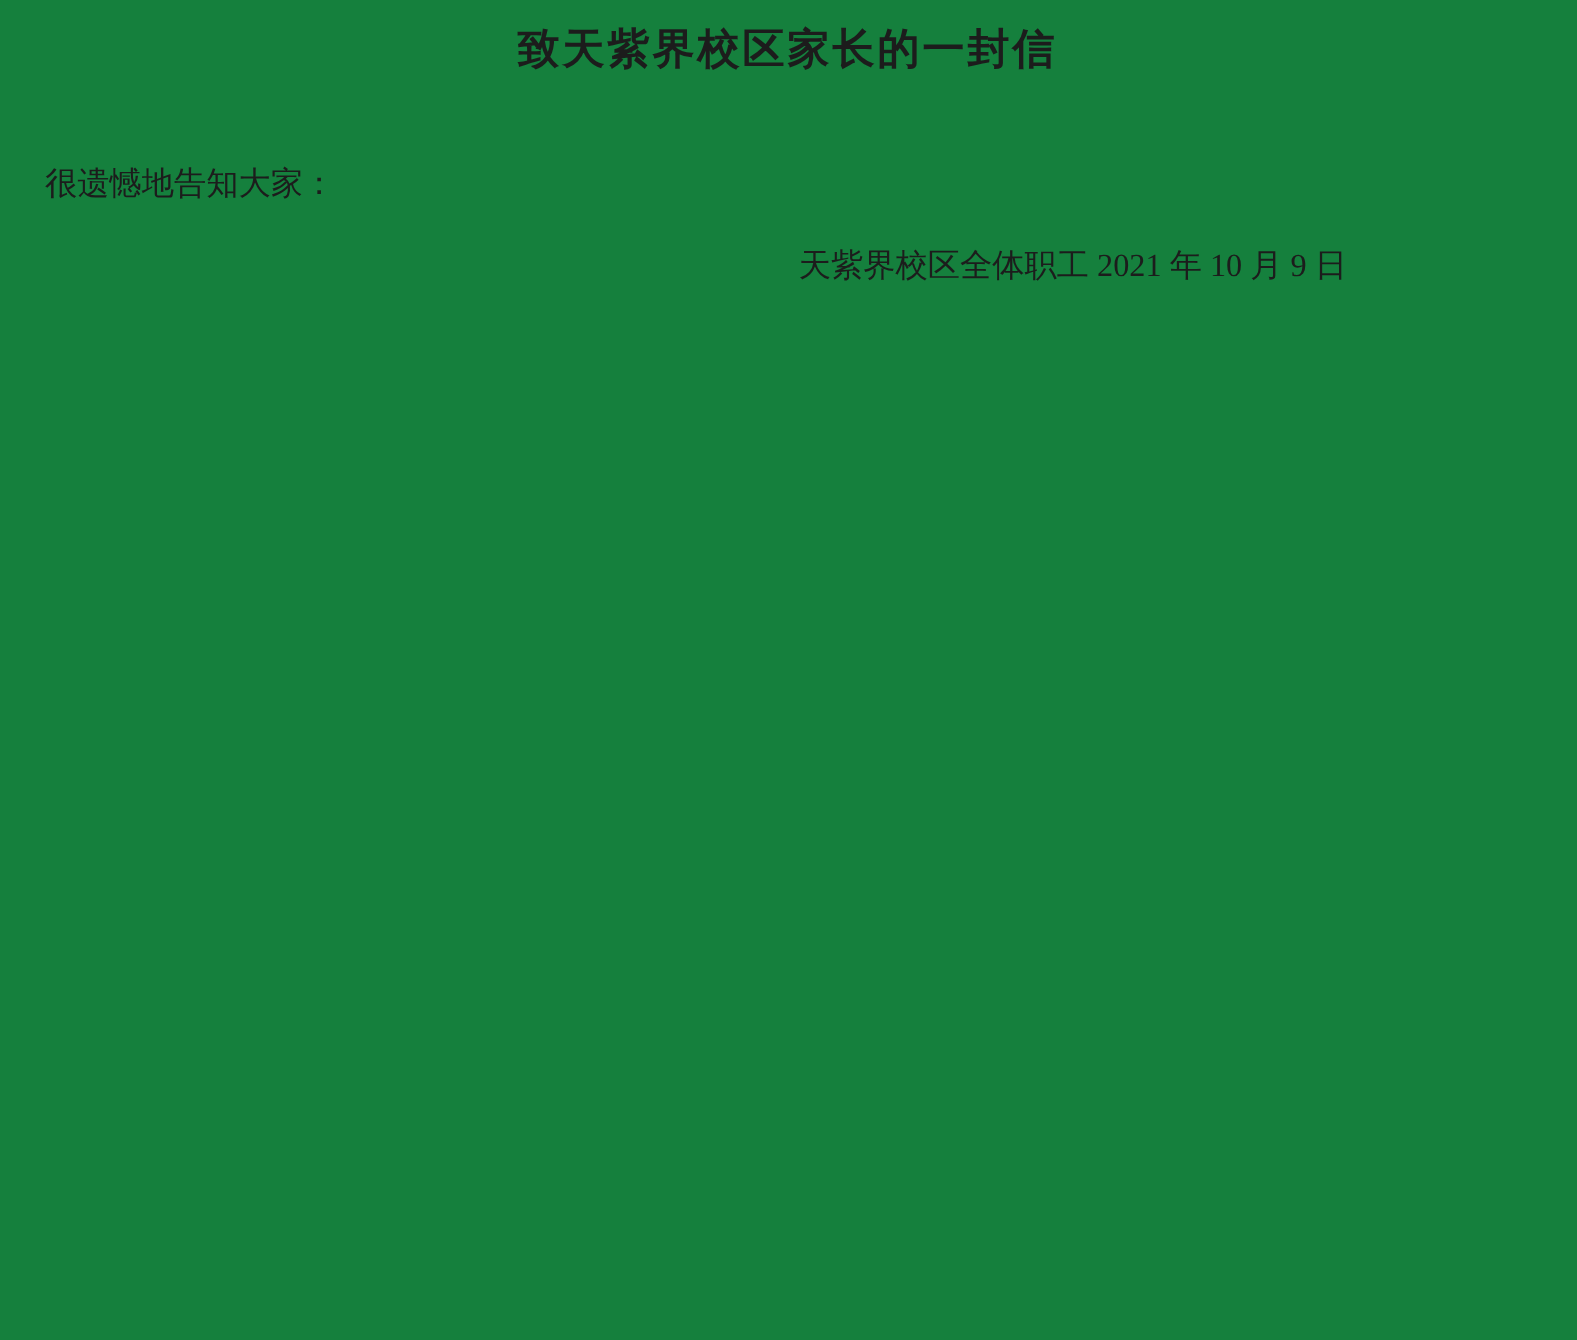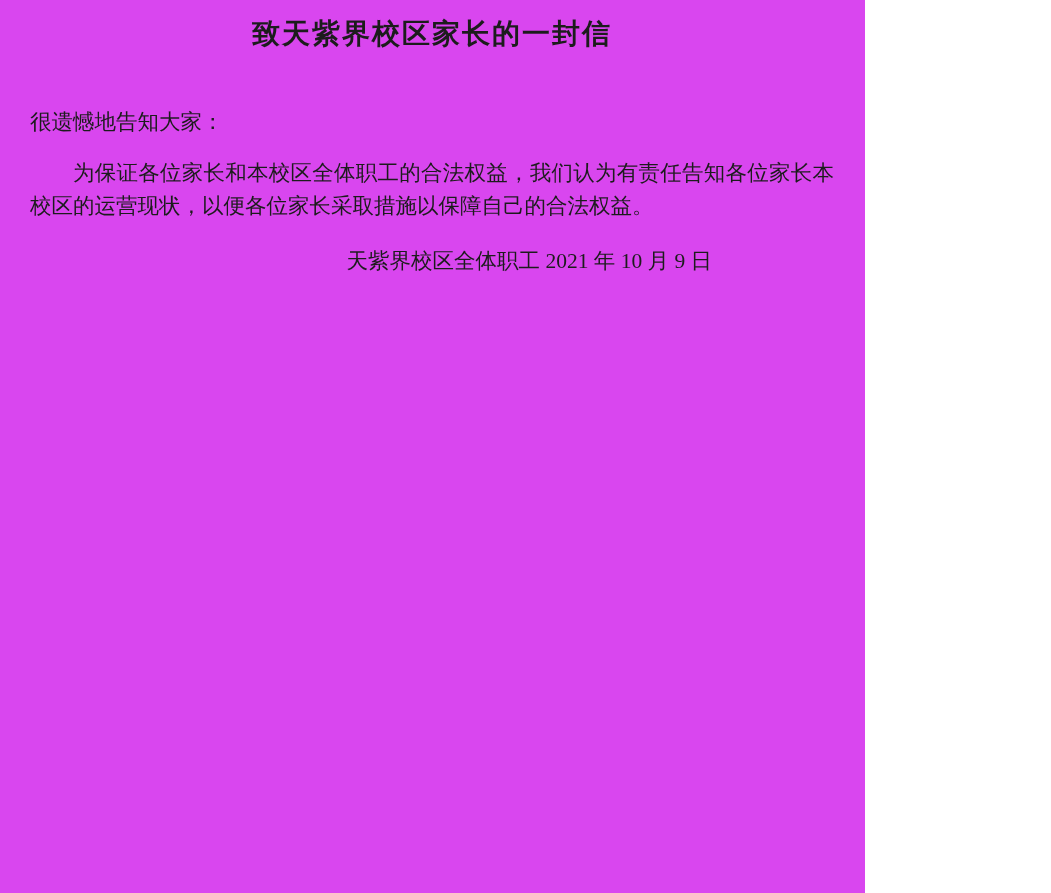--- a/index.html
+++ b/index.html
@@ -9,24 +9,24 @@
   }
   body {
     width: 1051px;
     height: 893px;
     overflow: hidden;
     font-family: "Liberation Serif", "DejaVu Serif", serif;
     color: #1c1c1c;
   }
   .page {
     box-sizing: border-box;
-    width: 865px;
+    width: 1051px;
     height: 893px;
     padding: 16px 31px 0 30px;
-    background: #d946ef;
+    background: #15803d;
   }
   .title {
     margin: 0;
     font-size: 28px;
     font-weight: bold;
     text-align: center;
     letter-spacing: 2px;
     line-height: 36px;
   }
   .salutation {
@@ -84,19 +84,18 @@
 <div class="page">
 
   <h1 class="title">致天紫界校区家长的一封信</h1>
 
   <p class="salutation">很遗憾地告知大家：</p>
 
 
 
 
 
-  <p class="para">为保证各位家长和本校区全体职工的合法权益，我们认为有责任告知各位家长本校区的运营现状，以便各位家长采取措施以保障自己的合法权益。</p>
 
 
 
   <p class="signature">天紫界校区全体职工 2021 年 10 月 9 日</p>
 
 </div>
 
 </body></html>

